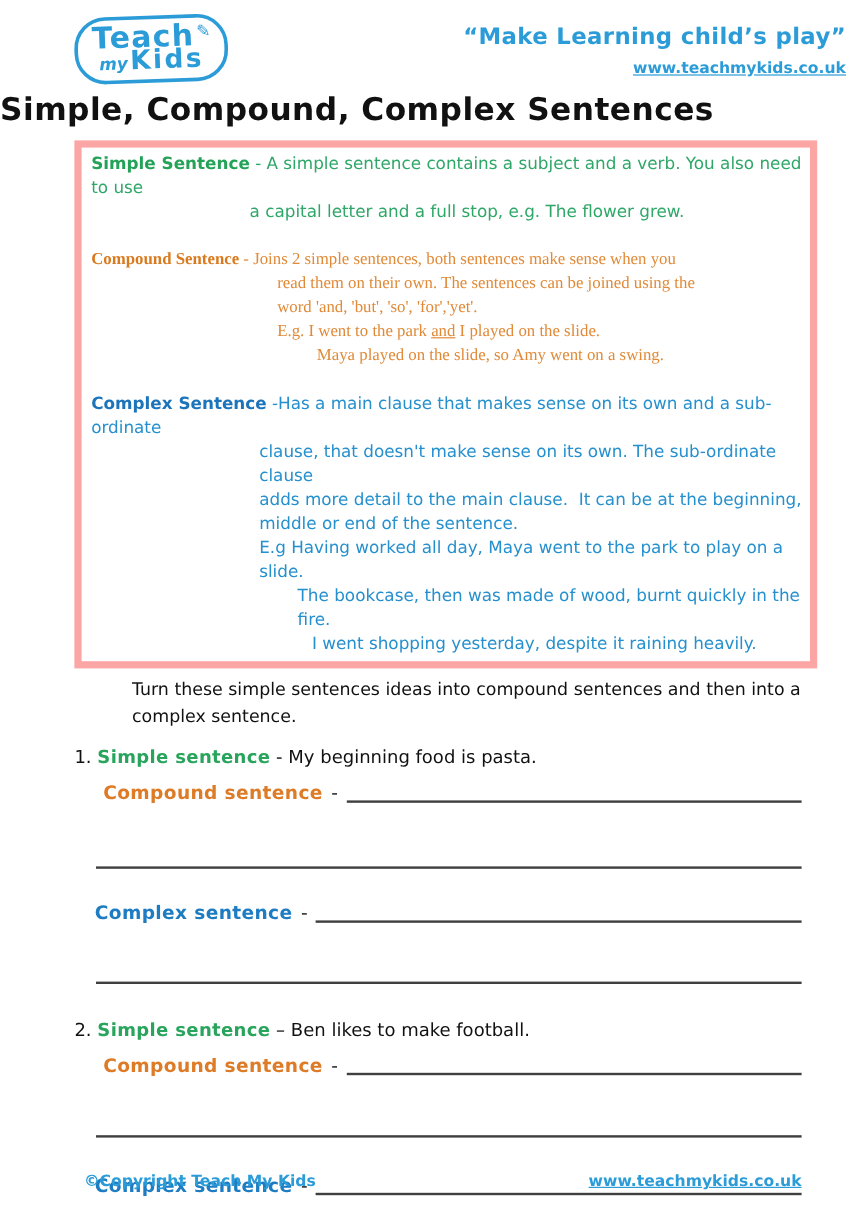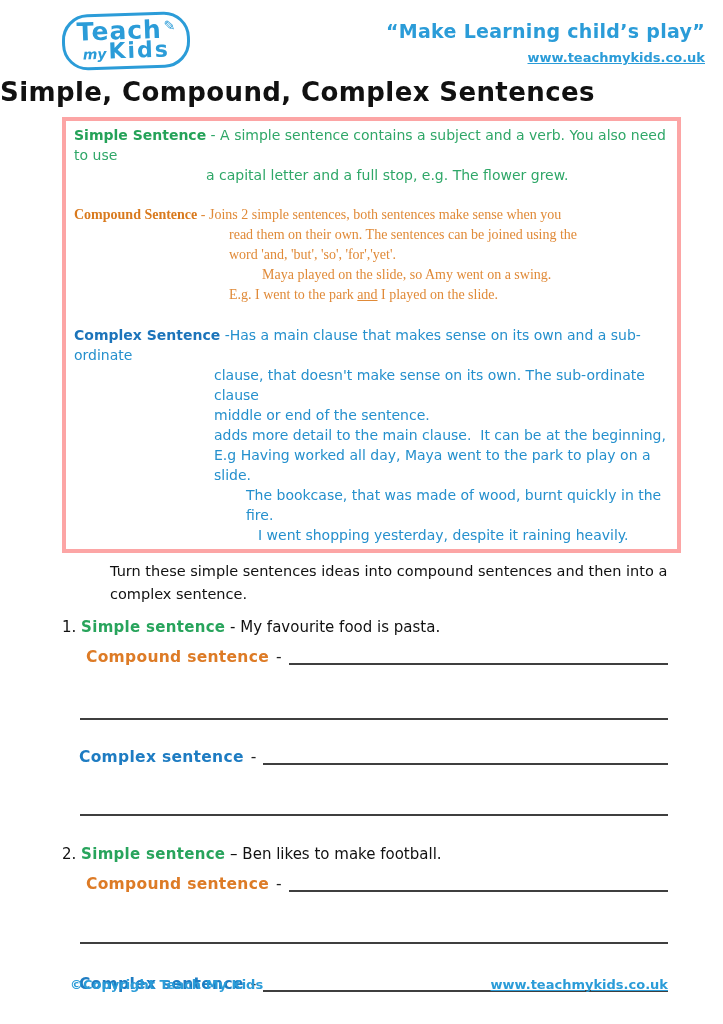--- a/index.html
+++ b/index.html
@@ -40,21 +40,21 @@
     position:absolute;top:77px;left:0;width:100%;
     font-size:26px;font-weight:700;color:#111;
     text-underline-offset:3px;letter-spacing:0.4px;
   }
 
   
   .content{position:absolute;top:117px;left:62px;right:55px;}
 
   
   .defbox{
-    border:4px solid #fca5a5;margin-right:-13px;
+    border:6px solid #fca5a5;margin-right:-13px;
     padding:4px 6px 4px 8px;background:#fff;
   }
   .defbox .line{font-size:14px;line-height:20px;white-space:pre-wrap;}
   .defbox .lbl{font-weight:700;}
   .spacer{height:20px;}
   .def-green .line{color:var(--green_text);}
   .def-green .lbl{color:var(--green_label);}
   .def-orange .line{color:var(--orange_text);font-family:Liberation Serif, serif;}
   .def-orange .lbl{color:var(--orange_label);}
   .def-blue .line{color:var(--blue_text);}
@@ -118,39 +118,39 @@
     <div class="defbox">
       <div class="def-green">
         <div class="line"><span class="lbl">Simple Sentence</span><span> - </span><span>A simple sentence contains a subject and a verb. You also need to use</span></div>
         <div class="line ind-s">a capital letter and a full stop, e.g. The flower grew.</div>
       </div>
       <div class="spacer"></div>
       <div class="def-orange">
         <div class="line"><span class="lbl">Compound Sentence</span><span> - </span><span>Joins 2 simple sentences, both sentences make sense when you</span></div>
         <div class="line ind-c">read them on their own. The sentences can be joined using the</div>
         <div class="line ind-c">word 'and, 'but', 'so', 'for','yet'.</div>
+        <div class="line ind-c"><span>E.g. I went to the park </span><span class="joined">and</span><span> I played on the slide.</span></div>
         <div class="line ind-c2">Maya played on the slide, so Amy went on a swing.</div>
-        <div class="line ind-c"><span>E.g. I went to the park </span><span class="joined">and</span><span> I played on the slide.</span></div>
       </div>
       <div class="spacer"></div>
       <div class="def-blue">
         <div class="line"><span class="lbl">Complex Sentence</span><span> -</span><span>Has a main clause that makes sense on its own and a sub-ordinate</span></div>
         <div class="line ind-x">clause, that doesn't make sense on its own. The sub-ordinate clause</div>
+        <div class="line ind-x">adds more detail to the main clause.  It can be at the beginning,</div>
         <div class="line ind-x">middle or end of the sentence.</div>
-        <div class="line ind-x">adds more detail to the main clause.  It can be at the beginning,</div>
         <div class="line ind-x">E.g Having worked all day, Maya went to the park to play on a slide.</div>
-        <div class="line ind-x2">The bookcase, that was made of wood, burnt quickly in the fire.</div>
+        <div class="line ind-x2">The bookcase, then was made of wood, burnt quickly in the fire.</div>
         <div class="line ind-x3">I went shopping yesterday, despite it raining heavily.</div>
       </div>
     </div>
 
     <p class="instruction">Turn these simple sentences ideas into compound sentences and then into a complex sentence.</p>
 
     <section class="question q1">
-      <div class="q-head"><span>1. </span><span class="g">Simple sentence</span><span> - </span><span>My favourite food is pasta.</span></div>
+      <div class="q-head"><span>1. </span><span class="g">Simple sentence</span><span> - </span><span>My beginning food is pasta.</span></div>
       <div class="arow o-row">
         <span class="albl">Compound sentence</span>
           <span class="adash">-</span>
         <div class="blank"></div>
       </div>
       <div class="blank-full bf1"></div>
       <div class="arow b-row">
         <span class="albl">Complex sentence</span>
           <span class="adash">-</span>
         <div class="blank"></div>

